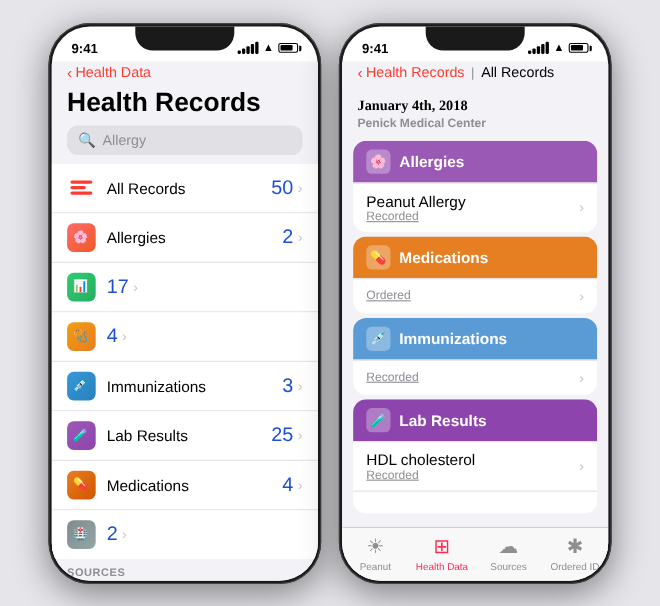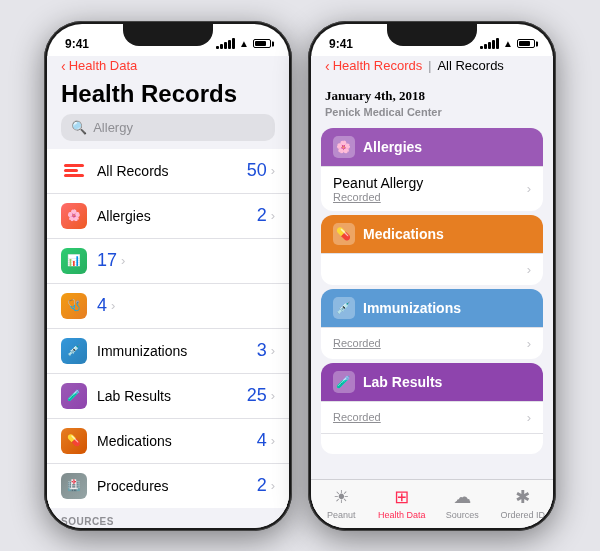--- a/index.html
+++ b/index.html
@@ -355,21 +355,20 @@
 
           <div class="list-item">
             <div class="item-icon icon-medications" style="font-size:11px;">💊</div>
             <span class="item-label">Medications</span>
             <span class="item-count">4</span>
             <span class="chevron-right">›</span>
           </div>
 
           <div class="list-item">
             <div class="item-icon icon-procedures" style="font-size:11px;">🏥</div>
-            <span class="item-label">Procedures</span>
             <span class="item-count">2</span>
             <span class="chevron-right">›</span>
           </div>
         </div>
 
         <div class="section-header">SOURCES</div>
 
         <div style="flex:1;"></div>
 
       </div>
@@ -426,20 +425,21 @@
             </div>
           </div>
 
           <div class="record-section section-medications">
             <div class="record-header">
               <div class="record-header-icon">💊</div>
               <span class="record-header-label">Medications</span>
             </div>
             <div class="record-row">
               <div class="record-row-content">
+                <div class="record-status">Ordered</div>
               </div>
               <span class="chevron-right">›</span>
             </div>
           </div>
 
           <div class="record-section section-immunizations">
             <div class="record-header">
               <div class="record-header-icon">💉</div>
               <span class="record-header-label">Immunizations</span>
             </div>
@@ -451,20 +451,21 @@
             </div>
           </div>
 
           <div class="record-section section-labresults">
             <div class="record-header">
               <div class="record-header-icon">🧪</div>
               <span class="record-header-label">Lab Results</span>
             </div>
             <div class="record-row">
               <div class="record-row-content">
+                <div class="record-name">HDL cholesterol</div>
                 <div class="record-status">Recorded</div>
               </div>
               <span class="chevron-right">›</span>
             </div>
             <div class="lab-value-row">
               
               
               
             </div>
           </div>

